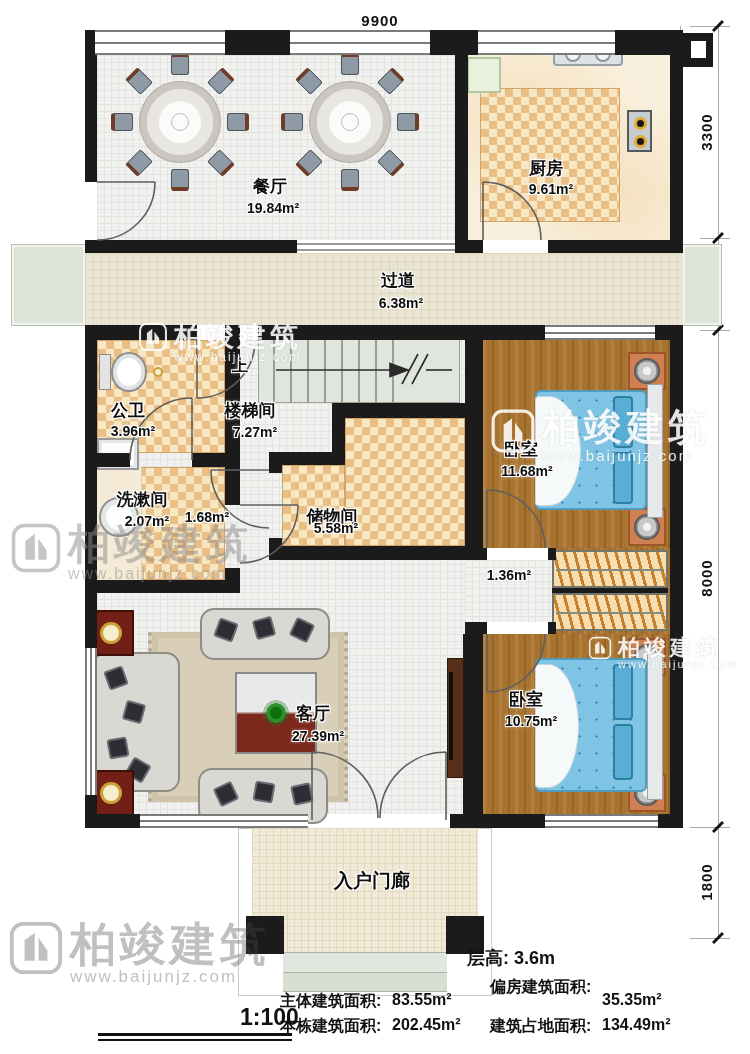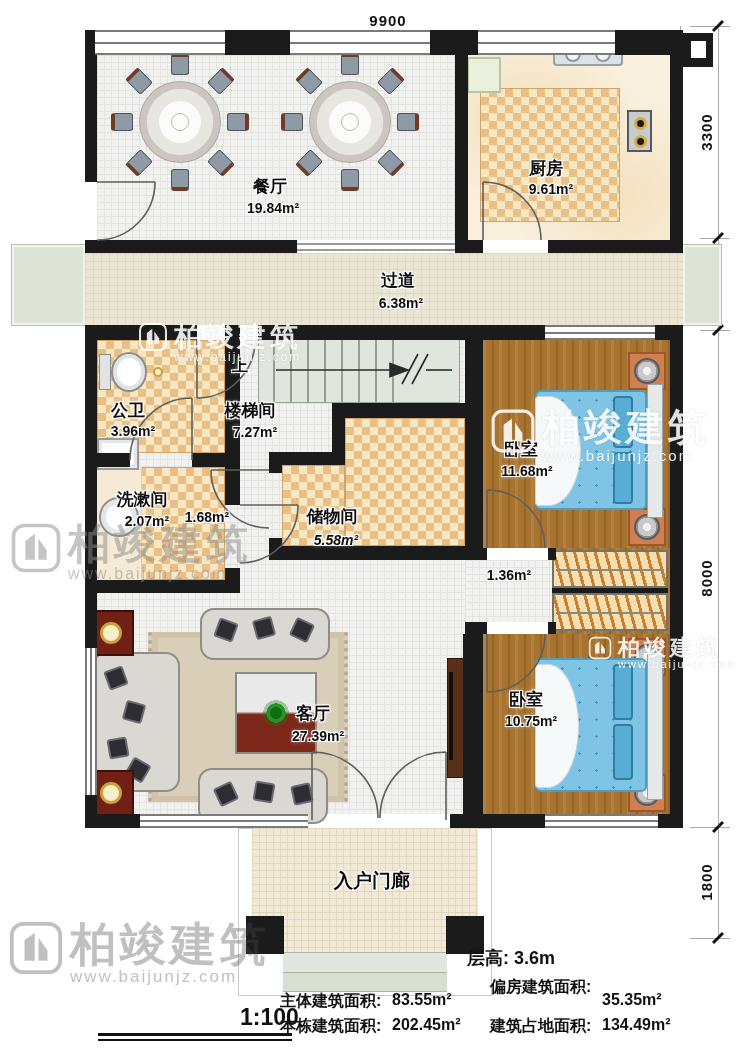--- a/index.html
+++ b/index.html
@@ -86,21 +86,21 @@
 </head>
 <body>
 
 <div class="plan">
 
   <div class="dimline" style="left:115px;top:45px;width:565px;height:1px;"></div>
   <div class="dimline" style="left:115px;top:32px;width:1px;height:20px;"></div>
   <div class="dimline" style="left:680px;top:26px;width:1px;height:26px;"></div>
   <div class="tick" style="left:115px;top:45px;"></div>
   <div class="tick" style="left:680px;top:45px;"></div>
-  <div class="dim horz" style="left:388px;top:20px;">9900</div>
+  <div class="dim horz" style="left:380px;top:20px;">9900</div>
 
   <div class="dimline" style="left:718px;top:26px;width:1px;height:912px;"></div>
   <div class="dimline" style="left:690px;top:26px;width:40px;height:1px;"></div>
   <div class="dimline" style="left:700px;top:238px;width:30px;height:1px;"></div>
   <div class="dimline" style="left:700px;top:330px;width:30px;height:1px;"></div>
   <div class="dimline" style="left:690px;top:827px;width:40px;height:1px;"></div>
   <div class="dimline" style="left:690px;top:938px;width:40px;height:1px;"></div>
   <div class="tick" style="left:718px;top:26px;"></div>
   <div class="tick" style="left:718px;top:238px;"></div>
   <div class="tick" style="left:718px;top:330px;"></div>
@@ -309,21 +309,21 @@
   <span class="lbl name" style="left:398px;top:280px;text-align:right;">过道</span>
   <span class="lbl area" style="left:401px;top:303px;">6.38m²</span>
   <span class="lbl name" style="left:128px;top:410px;">公卫</span>
   <span class="lbl area" style="left:133px;top:431px;">3.96m²</span>
   <span class="lbl name" style="left:250px;top:410px;">楼梯间</span>
   <span class="lbl area" style="left:255px;top:432px;">7.27m²</span>
   <span class="lbl name" style="left:142px;top:499px;">洗漱间</span>
   <span class="lbl area" style="left:147px;top:521px;">2.07m²</span>
   <span class="lbl small" style="left:207px;top:517px;">1.68m²</span>
   <span class="lbl name" style="left:332px;top:516px;">储物间</span>
-  <span class="lbl area" style="left:336px;top:540px;font-style:italic;">5.58m²</span>
+  <span class="lbl area" style="left:336px;top:528px;">5.58m²</span>
   <span class="lbl name" style="left:521px;top:449px;">卧室</span>
   <span class="lbl area" style="left:527px;top:471px;">11.68m²</span>
   <span class="lbl small" style="left:509px;top:575px;">1.36m²</span>
   <span class="lbl name" style="left:313px;top:713px;">客厅</span>
   <span class="lbl area" style="left:318px;top:736px;">27.39m²</span>
   <span class="lbl name" style="left:526px;top:699px;">卧室</span>
   <span class="lbl area" style="left:531px;top:721px;">10.75m²</span>
   <span class="lbl name" style="left:372px;top:881px;font-size:19px;">入户门廊</span>
   <span class="lbl name" style="left:240px;top:366px;font-size:16px;">上</span>
 

